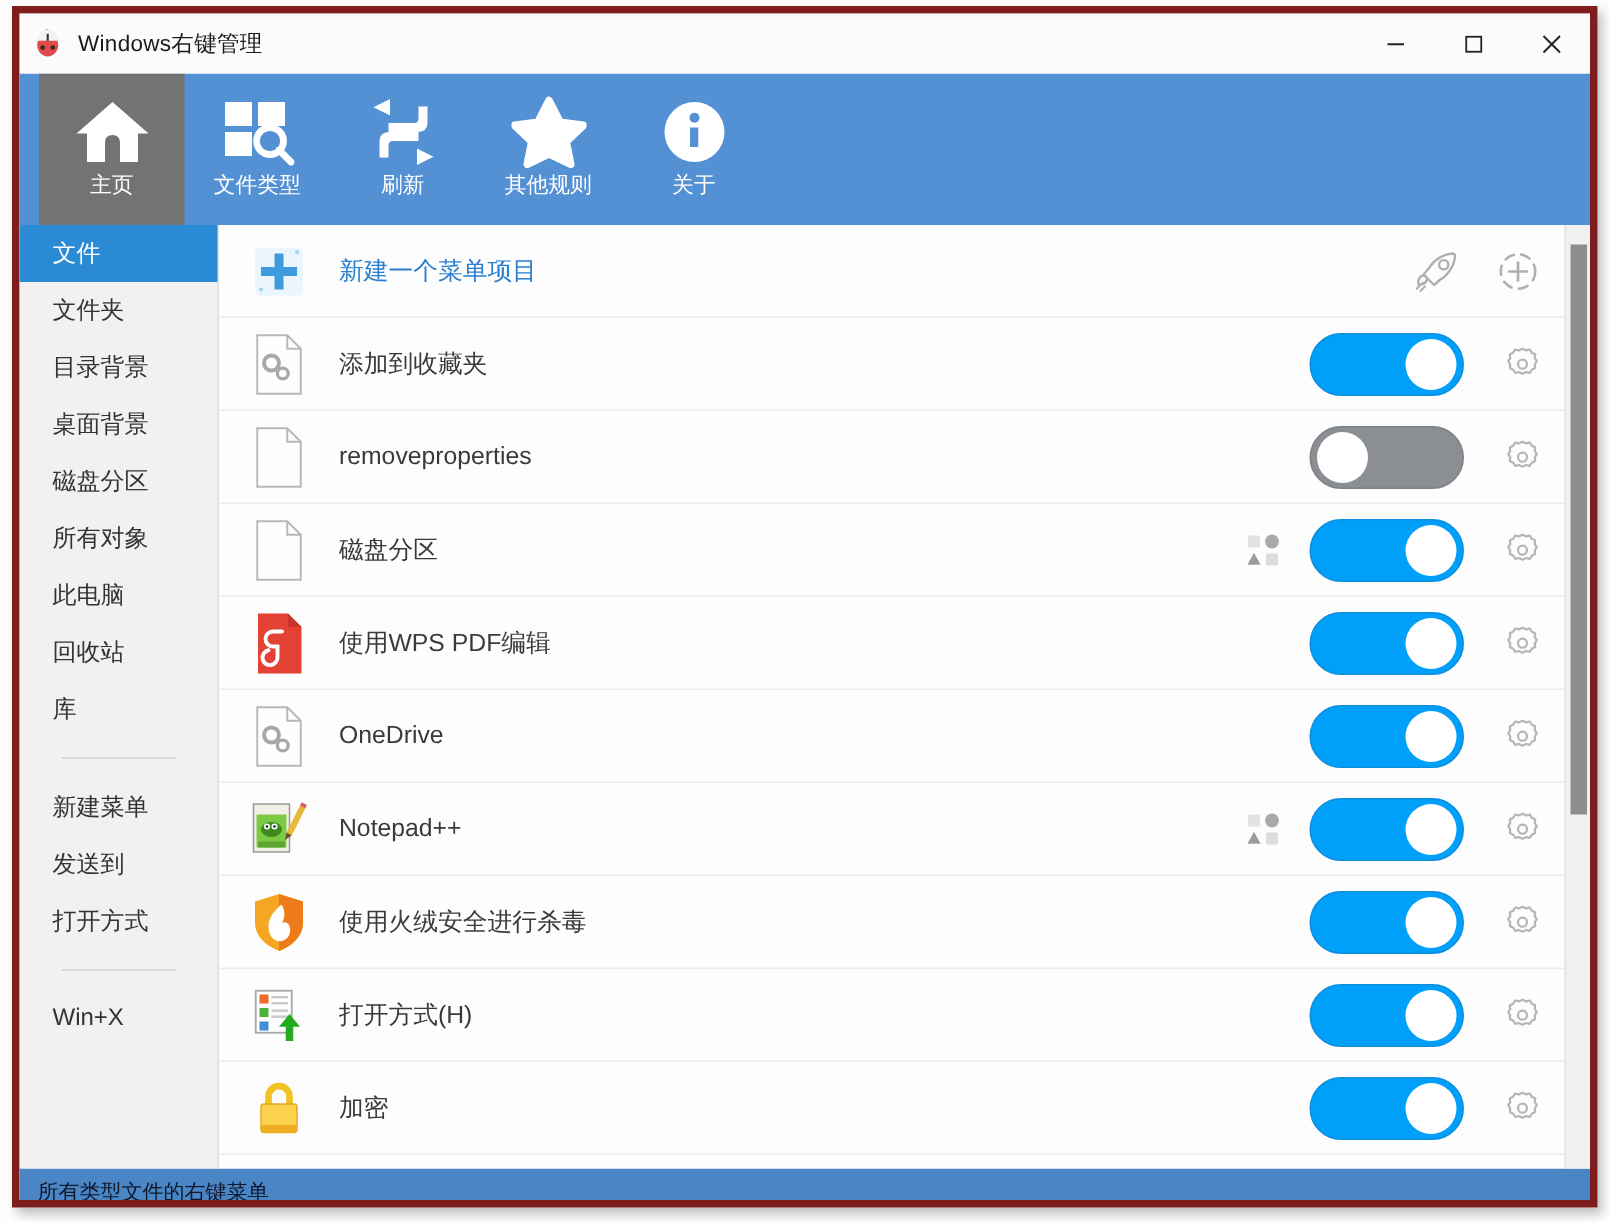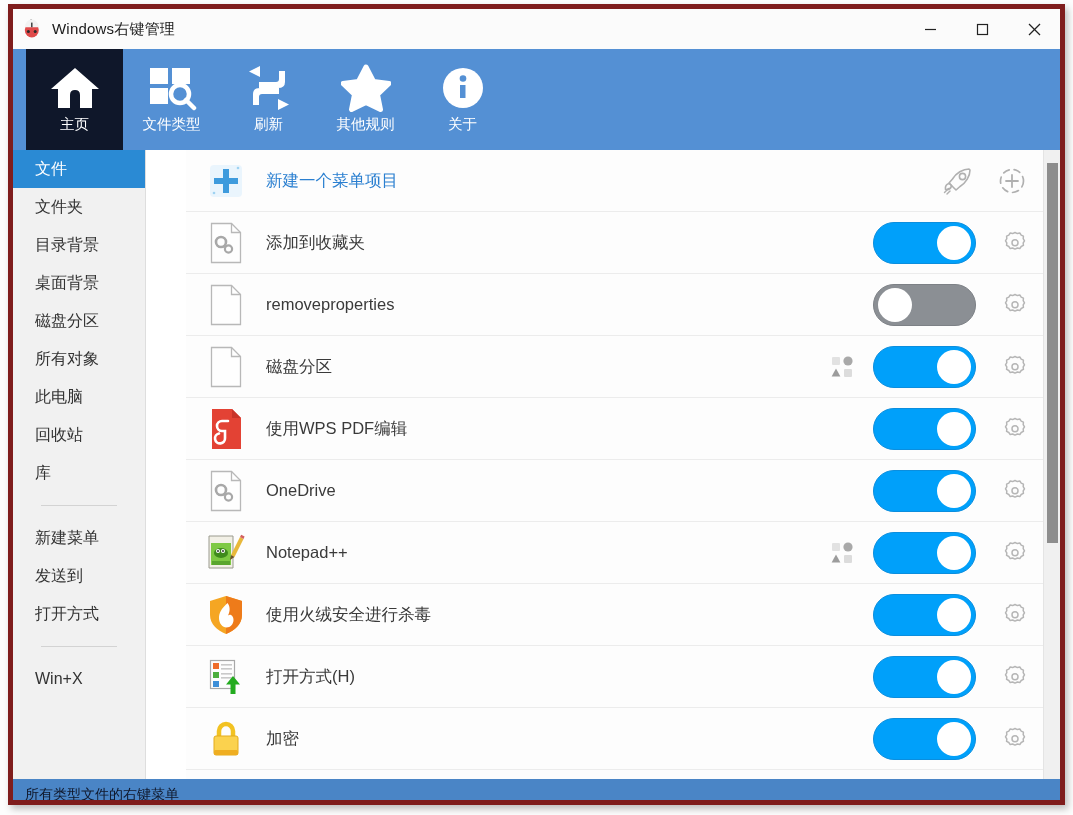--- a/index.html
+++ b/index.html
@@ -69,36 +69,35 @@
   .tb-item {
     width: 97px;
     display: flex;
     flex-direction: column;
     align-items: center;
     justify-content: center;
     color: #ffffff;
     padding-bottom: 5px;
     cursor: pointer;
   }
-  .tb-item.active { background: #0f172a; }
+  .tb-item.active { background: #737373; }
   .tb-icon {
     height: 52px;
     display: flex; align-items: center; justify-content: center;
   }
   .tb-label {
     font-size: 14.5px;
     margin-top: 2px;
     line-height: 17px;
   }
 
   
   .body {
     display: flex;
     height: 629px;
-    gap: 40px;
   }
 
   
   .sidebar {
     width: 133px;
     background: #f1f1f1;
     border-right: 1px solid #dedede;
     flex: none;
     padding-top: 0px;
   }

